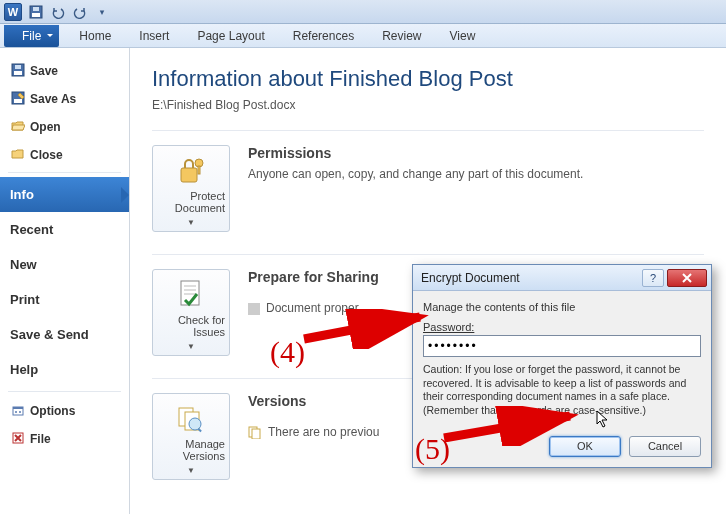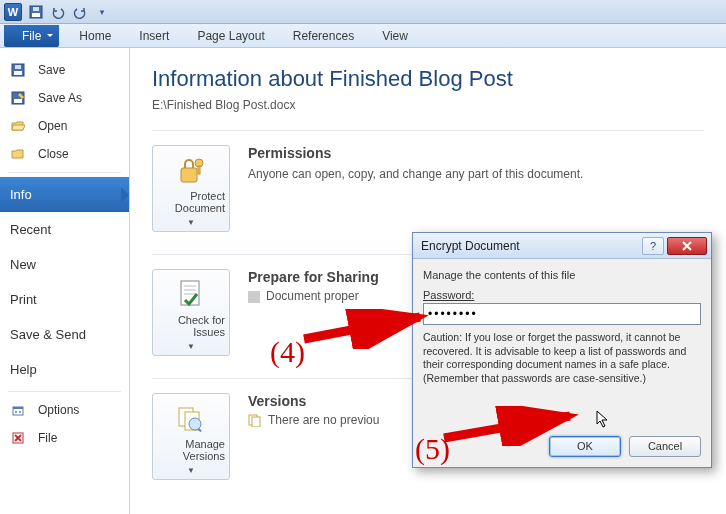--- a/index.html
+++ b/index.html
@@ -12,54 +12,54 @@
   
   
   .ribbon { height: 24px; background: linear-gradient(#e9f1fb,#d9e6f6); display: flex; align-items: center; padding-left: 4px; border-bottom: 1px solid #b8c9dd; }
   .ribbon-tab { padding: 4px 14px; font-size: 12px; color: #3b3b3b; cursor: pointer; display: flex; align-items: center; }
   .ribbon-tab.file { background: linear-gradient(#2f6fbf,#1a5299); color: #fff; font-weight: normal; border-radius: 0 0 2px 2px; margin-right: 6px; padding: 4px 18px; position: relative; }
   .ribbon-tab.file::after { content:""; position:absolute; right:6px; top:50%; margin-top:-2px; border:3px solid transparent; border-top-color:#fff; }
   
   
   .backstage { display: flex; height: calc(100% - 48px); }
   .sidebar { width: 130px; background: #fff; border-right: 1px solid #d0d7e0; display: flex; flex-direction: column; padding-top: 8px; }
-  .side-item { display: flex; align-items: center; padding: 6px 10px; font-size: 12px; color: #333; cursor: pointer; gap: 12px; }
+  .side-item { display: flex; align-items: flex-end; padding: 6px 10px; font-size: 12px; color: #333; cursor: pointer; gap: 4px; font-weight: bold; }
   .side-item .sicon { width: 16px; height: 16px; display:flex; align-items:center; justify-content:center; }
   .side-item.selected { background: linear-gradient(#3d85d6,#2867b2); color: #fff; position: relative; }
   .side-item.selected::after { content:""; position:absolute; right:-8px; top:50%; margin-top:-8px; border:8px solid transparent; border-left-color:#2867b2; }
   .side-item.big { padding: 10px 10px; font-size: 13px; }
   .side-sep { height: 1px; background: #e3e8ef; margin: 4px 8px; }
   
   
   .main { flex: 1; padding: 18px 22px; color: #555; overflow: hidden; }
   .title { font-size: 22px; color: #1f497d; margin-bottom: 6px; }
   .path { font-size: 12px; color: #555; margin-bottom: 18px; }
   .section { display: flex; gap: 18px; margin-bottom: 22px; align-items: flex-start; border-top: 1px solid #e5e9f0; padding-top: 14px; }
   .section:first-of-type { border-top: none; padding-top: 0; }
   .big-btn { width: 78px; border: 1px solid #c3cedb; border-radius: 3px; background: linear-gradient(#fdfdfe,#eef3f9); padding: 8px 4px 4px; text-align: right; font-size: 11px; color: #444; cursor: pointer; display:flex; flex-direction:column; align-items:center; gap:4px; }
   .big-btn .bicon { width: 32px; height: 32px; display:flex; align-items:center; justify-content:center; }
   .big-btn .arrow { font-size: 8px; color: #555; }
   .section-body .heading { font-size: 14px; font-weight: bold; color: #444; margin-bottom: 4px; }
   .section-body .desc { font-size: 12px; color: #555; line-height: 1.5; }
-  .bullet { display:flex; gap:6px; align-items:flex-start; margin-top:4px; font-size:12px; color:#555;}
+  .bullet { display:flex; gap:6px; align-items:flex-start; margin-top:16px; font-size:12px; color:#555;}
   .bullet .bul-icon { width:12px; height:12px; background:#ccc; display:inline-block; margin-top:2px;}
   
   
-  .dialog { position: absolute; left: 412px; top: 232px; width: 300px; background: #f0f0f0; border: 1px solid #6b8bb5; box-shadow: 4px 4px 10px rgba(0,0,0,0.35); font-size: 11px; }
+  .dialog { position: absolute; left: 412px; top: 264px; width: 300px; background: #f0f0f0; border: 1px solid #6b8bb5; box-shadow: 4px 4px 10px rgba(0,0,0,0.35); font-size: 11px; }
   .dlg-title { height: 26px; background: linear-gradient(#eaf2fc,#cddff4); display:flex; align-items:center; padding: 0 4px 0 8px; border-bottom:1px solid #a8bdd9; }
   .dlg-title-text { flex:1; font-size: 12px; color:#222; }
   .dlg-help { width: 22px; height: 18px; background: linear-gradient(#f5f9fd,#dbe8f6); border:1px solid #9ab3d2; border-radius:2px; display:flex; align-items:center; justify-content:center; margin-right:3px; font-size:11px; color:#2a4a78; cursor:pointer;}
   .dlg-close { width: 40px; height: 18px; background: linear-gradient(#e57373,#c62828); border:1px solid #8a1c1c; border-radius:2px; display:flex; align-items:center; justify-content:center; color:#fff; cursor:pointer; }
   .dlg-body { padding: 10px 10px 10px 10px; }
   .dlg-instr { margin-bottom: 8px; font-size:11px; color:#333;}
   .dlg-label { text-decoration: underline; font-size:11px; color:#333; margin-bottom:2px; display:block;}
   .dlg-input { width: 100%; border:1px solid #7a8aa0; padding:3px 4px; font-size:12px; letter-spacing:2px; font-family: Arial; background:#fff; }
   .dlg-caution { font-size:10.5px; color:#333; margin-top:6px; line-height:1.3;}
   .dlg-buttons { display:flex; justify-content:flex-end; gap:8px; padding: 8px 10px 10px; }
-  .dlg-btn { width: 72px; height:21px; border:1px solid #8a9bb0; border-radius:3px; background: linear-gradient(#fdfdfd,#e4e9f0); font-size:11px; cursor:pointer; display:flex; align-items:center; justify-content:center;margin-top:32px;}
+  .dlg-btn { width: 72px; height:21px; border:1px solid #8a9bb0; border-radius:3px; background: linear-gradient(#fdfdfd,#e4e9f0); font-size:11px; cursor:pointer; display:flex; align-items:center; justify-content:center;}
   .dlg-btn.primary { border-color:#3b79c4; box-shadow: 0 0 0 1px #9ec3ef inset, 0 0 3px #6fa6e0; background: linear-gradient(#f6faff,#d8e8fa);}
   
   
   .anno { position:absolute; color:#c00; font-family: "Times New Roman", serif; font-size: 30px; pointer-events:none; }
   .arrow-svg { position:absolute; pointer-events:none; }
   .cursor-arrow { position:absolute; width:14px; height:20px; pointer-events:none; }
 </style>
 </head>
 <body>
 
@@ -86,20 +86,21 @@
     </div>
   <div class="qat-icon" style="font-size:9px;">▾</div>
 </div>
 
 <div class="ribbon">
   <div class="ribbon-tab file">File</div>
   <div class="ribbon-tab">Home</div>
   <div class="ribbon-tab">Insert</div>
   <div class="ribbon-tab">Page Layout</div>
   <div class="ribbon-tab">References</div>
+  <div class="ribbon-tab">Review</div>
   <div class="ribbon-tab">View</div>
 </div>
 
 <div class="backstage">
   <div class="sidebar">
     <div class="side-item">
         <span class="sicon">
           <svg width="14" height="14" viewBox="0 0 14 14">
             <rect x="1" y="1" width="12" height="12" fill="#4a70a8" stroke="#2a4a78"></rect>
             <rect x="3" y="8" width="8" height="4" fill="#fff"></rect>

